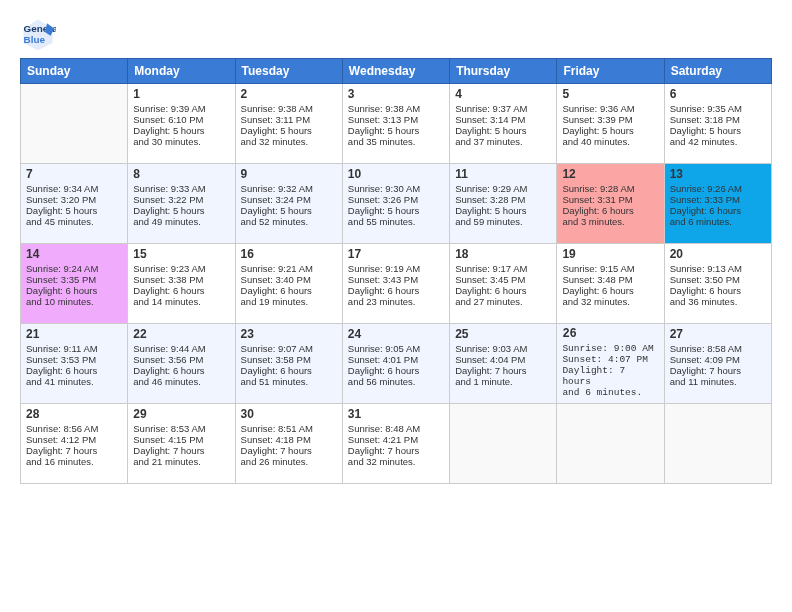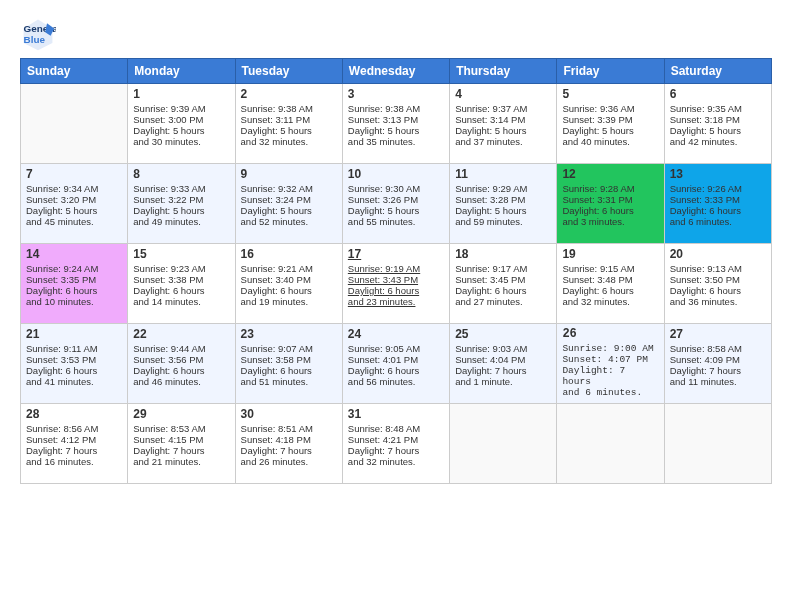--- a/index.html
+++ b/index.html
@@ -110,21 +110,21 @@
           <th class="day-header">Friday</th>
           <th class="day-header">Saturday</th>
         </tr>
     </thead>
     <tbody id="calendar-body">
     <tr>
           <td class="empty-cell" style="background: rgb(249, 249, 249);"></td>
           <td style="background: rgb(255, 255, 255);">
             <span class="cell-num">1</span>
             <div>Sunrise: 9:39 AM</div>
-            <div>Sunset: 3:00 PM</div>
+            <div>Sunset: 6:10 PM</div>
             <div>Daylight: 5 hours</div>
             <div>and 30 minutes.</div>
           </td>
           <td style="background: rgb(255, 255, 255);">
             <span class="cell-num">2</span>
             <div>Sunrise: 9:38 AM</div>
             <div>Sunset: 3:11 PM</div>
             <div>Daylight: 5 hours</div>
             <div>and 32 minutes.</div>
           </td>
@@ -186,21 +186,21 @@
             <div>Daylight: 5 hours</div>
             <div>and 55 minutes.</div>
           </td>
           <td style="background: rgb(240, 245, 255); margin-top: 40px;">
             <span class="cell-num">11</span>
             <div>Sunrise: 9:29 AM</div>
             <div>Sunset: 3:28 PM</div>
             <div>Daylight: 5 hours</div>
             <div>and 59 minutes.</div>
           </td>
-          <td style="background: #22c55e;">
+          <td style="background: #fca5a5;">
             <span class="cell-num">12</span>
             <div>Sunrise: 9:28 AM</div>
             <div>Sunset: 3:31 PM</div>
             <div>Daylight: 6 hours</div>
             <div>and 3 minutes.</div>
           </td>
           <td style="background: #0ea5e9;">
             <span class="cell-num">13</span>
             <div>Sunrise: 9:26 AM</div>
             <div>Sunset: 3:33 PM</div>
@@ -223,21 +223,21 @@
             <div>Daylight: 6 hours</div>
             <div>and 14 minutes.</div>
           </td>
           <td style="background: rgb(255, 255, 255);">
             <span class="cell-num">16</span>
             <div>Sunrise: 9:21 AM</div>
             <div>Sunset: 3:40 PM</div>
             <div>Daylight: 6 hours</div>
             <div>and 19 minutes.</div>
           </td>
-          <td style="background: rgb(255, 255, 255); text-decoration: underline;">
+          <td style="background: rgb(255, 255, 255);">
             <span class="cell-num">17</span>
             <div>Sunrise: 9:19 AM</div>
             <div>Sunset: 3:43 PM</div>
             <div>Daylight: 6 hours</div>
             <div>and 23 minutes.</div>
           </td>
           <td style="background: rgb(255, 255, 255);">
             <span class="cell-num">18</span>
             <div>Sunrise: 9:17 AM</div>
             <div>Sunset: 3:45 PM</div>

